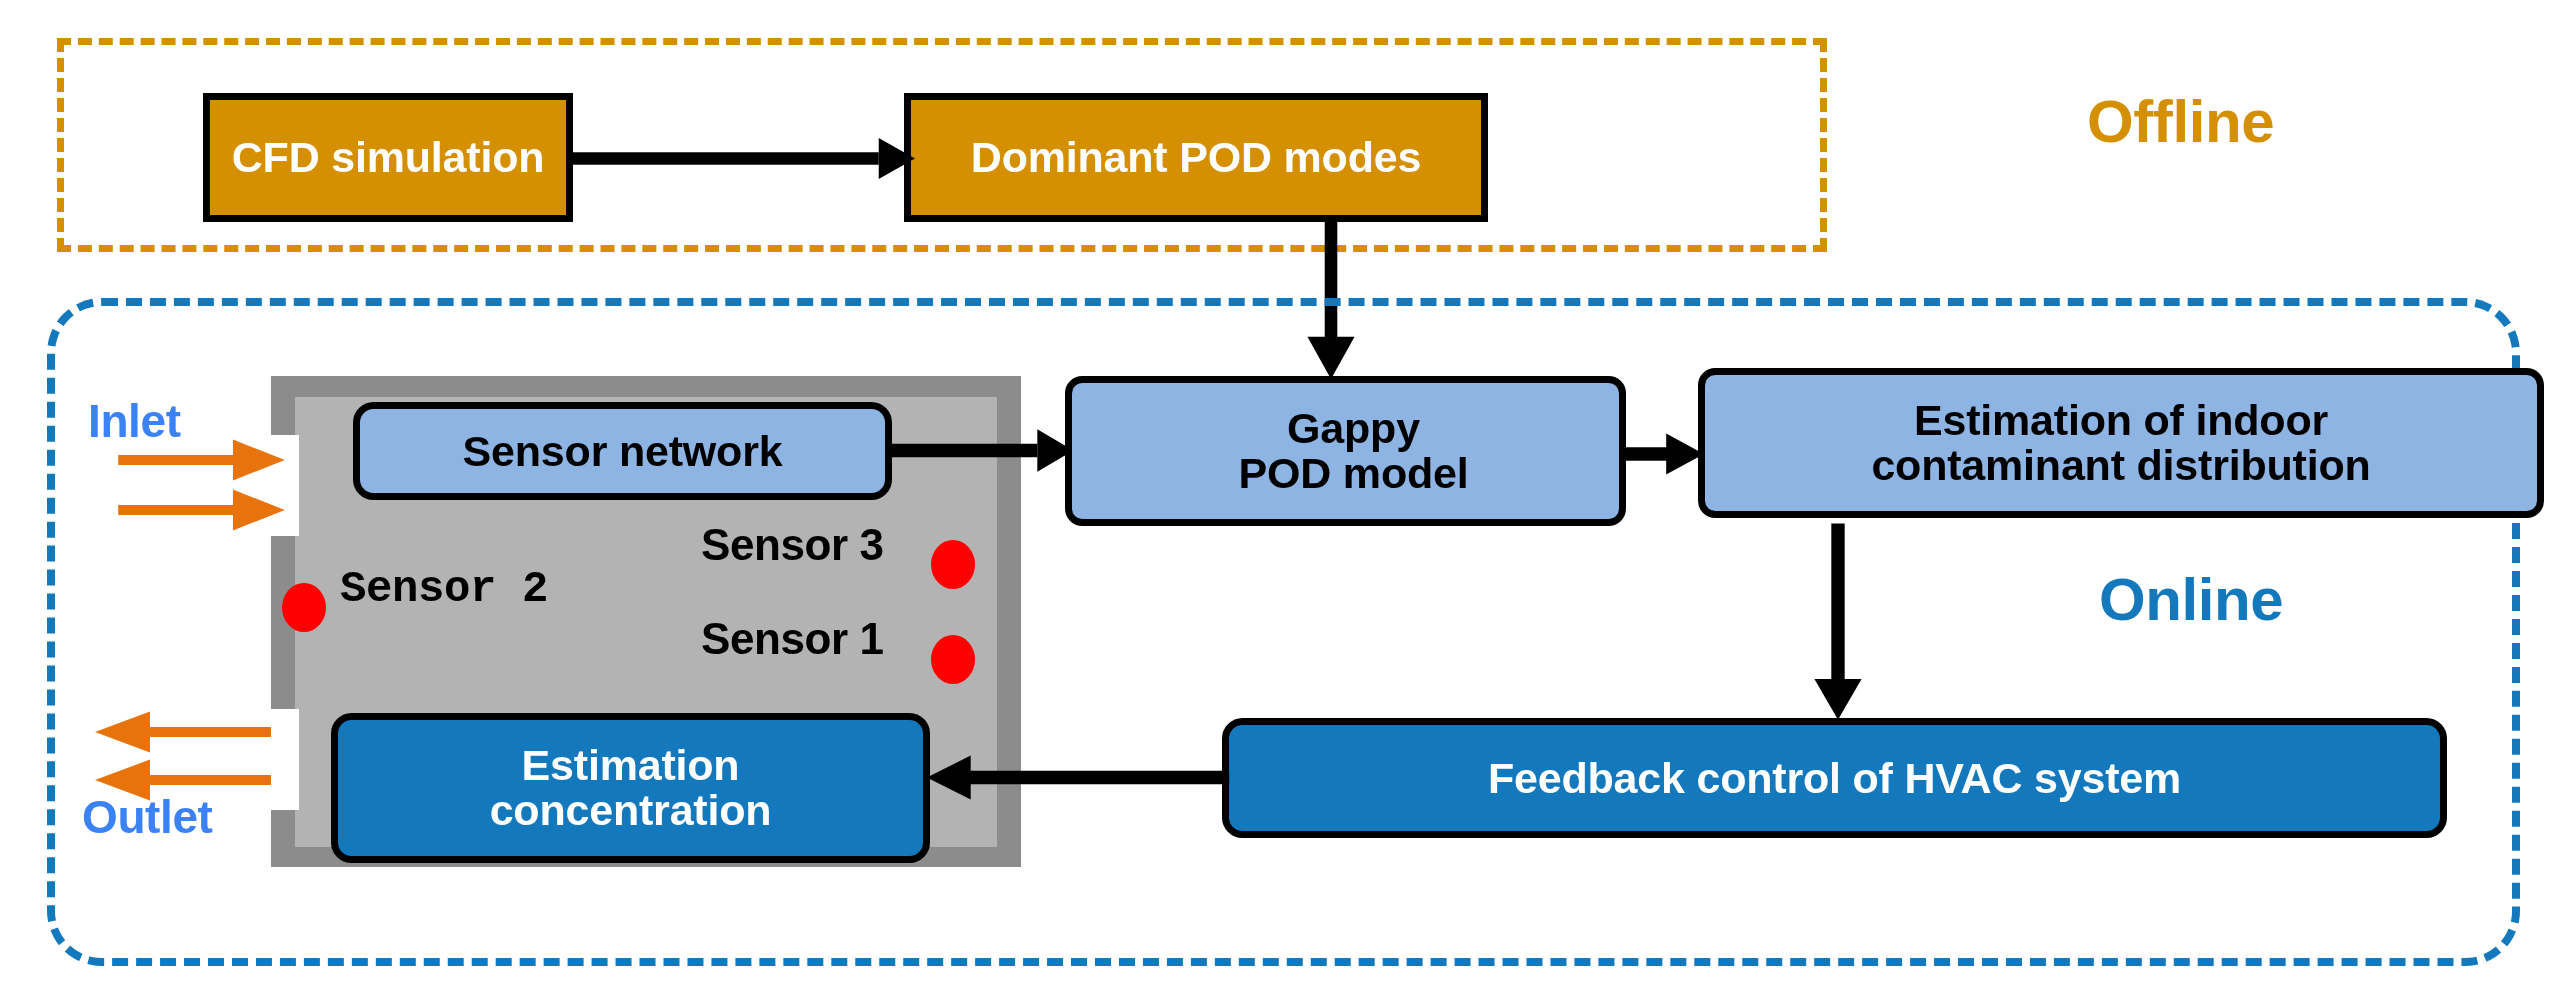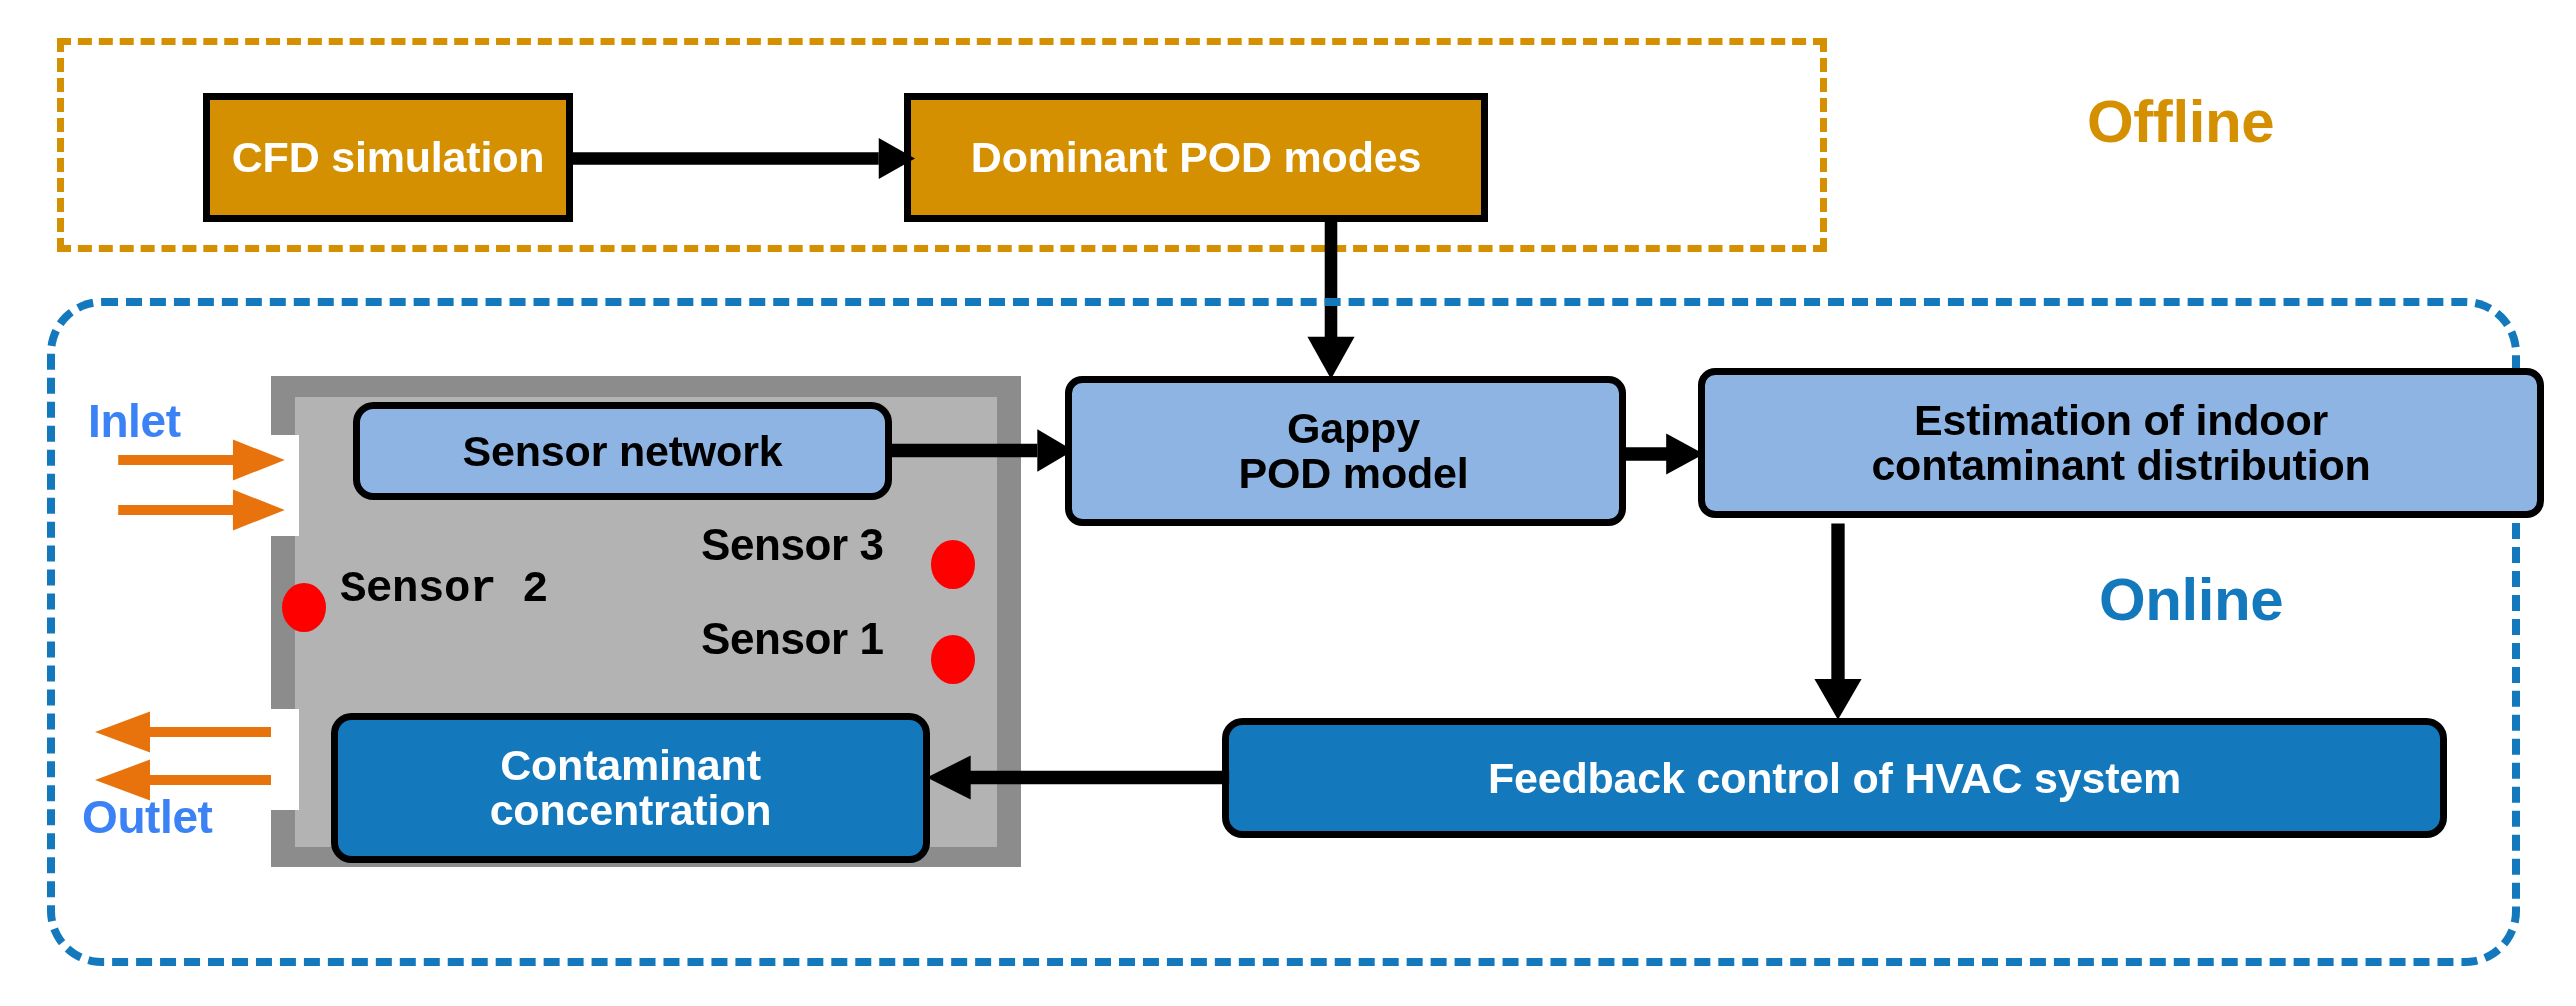--- a/index.html
+++ b/index.html
@@ -192,19 +192,19 @@
 
   <div class="box box-darkblue" id="feedback-box">Feedback control of HVAC system</div>
 
   <svg class="connector" style="left:926px;top:754px;width:304px;height:47px;" viewBox="0 0 386 60">
     <line x1="52" y1="30" x2="386" y2="30" stroke="#000" stroke-width="17"></line>
     <polygon points="56,2 56,58 0,30" fill="#000"></polygon>
   </svg>
 
   <div class="box box-darkblue" id="contaminant-box">
     <span>
-      <span>Contaminant</span><br>
+      <span>Estimation</span><br>
       <span>concentration</span>
     </span>
   </div>
 
 </div>
 
 
 </body></html>

